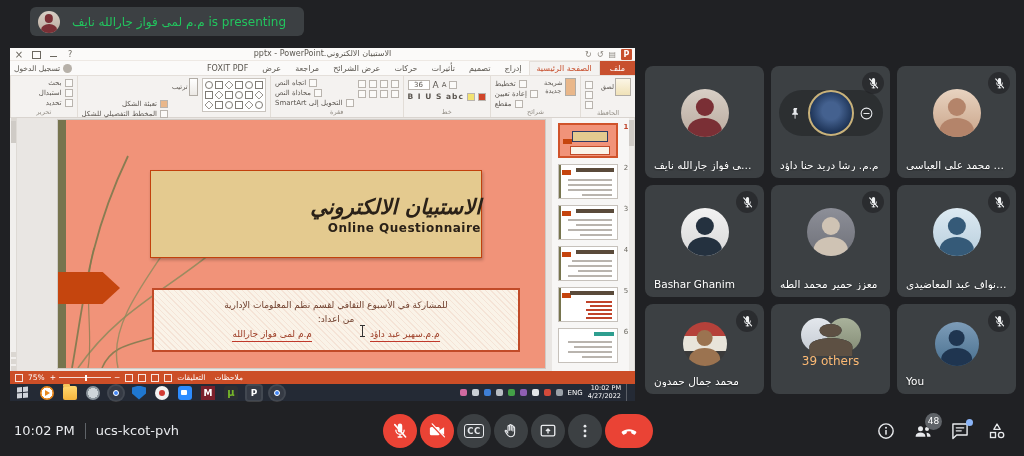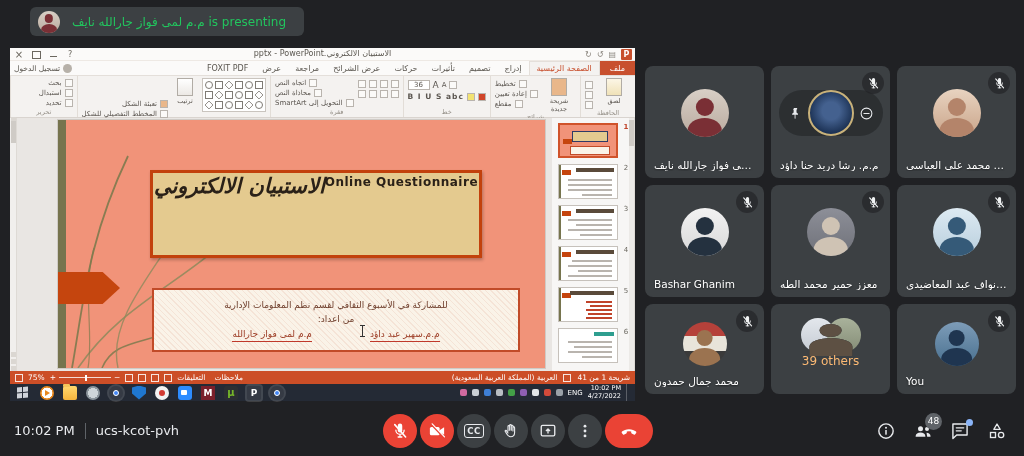--- a/index.html
+++ b/index.html
@@ -45,21 +45,21 @@
   .ppt-tab { font-size:8px; color:#5a564f; padding:0 7px; display:flex; align-items:center; white-space:nowrap; }
   .ppt-tab.file { background:#C8502E; color:#fff; padding:0 10px; }
   .ppt-tab.active { background:#f4f2f0; color:#C8502E; border:1px solid #e4dfda; border-bottom:none; }
   .signin { position:absolute; left:4px; top:0; height:15px; display:flex; align-items:center; gap:3px; font-size:7.5px; color:#5a564f; direction:rtl; }
   .signin .mini-av { width:9px; height:9px; border-radius:50%; background:#b7b1a9; }
 
   .ppt-ribbon { position:absolute; left:0; top:28px; width:100%; height:42px; background:#f4f2f0; border-bottom:1px solid #d9d4cf; direction:rtl; display:flex; }
   .rgroup { border-left:1px solid #e2ddd7; padding:2px 4px 1px; display:flex; flex-direction:column; }
   .rbody { display:flex; gap:4px; flex:1; align-items:flex-start; }
   .glabel { font-size:6.5px; color:#948f87; text-align:center; margin-top:auto; }
-  .bigbtn { display:flex; flex-direction:column; align-items:center; gap:1px; font-size:6.5px; color:#5b5650; width:34px; text-align:center; }
+  .bigbtn { display:flex; flex-direction:row; align-items:center; gap:1px; font-size:6.5px; color:#5b5650; width:34px; text-align:center; }
   .mi-big { width:16px; height:18px; border:1px solid #b1aca5; background:linear-gradient(180deg,#fff,#ece9e5); }
   .mi-paste { background:linear-gradient(180deg,#fcf6e6,#f0e2b8); }
   .mi-orange { background:#e9b78a; }
   .col { display:flex; flex-direction:column; gap:2px; }
   .sr { display:flex; gap:3px; align-items:center; font-size:7px; color:#5b5650; white-space:nowrap; direction:rtl; }
   .mi-s { width:8px; height:8px; border:1px solid #b9b4ae; background:#fbfaf8; flex:none; }
   .fontline { display:flex; gap:3px; align-items:center; direction:ltr; font-size:7.5px; color:#5b5650; }
   .sizebox { width:22px; height:10px; border:1px solid #b9b4ae; background:#fff; font-size:7px; display:flex; align-items:center; justify-content:center; }
   .shapes { display:grid; grid-template-columns:repeat(6,8px); grid-auto-rows:8px; gap:2px; padding:2px; border:1px solid #c9c4be; background:#fff; }
   .shp { border:1px solid #7e7a74; }
@@ -68,22 +68,22 @@
 
   .ppt-body { position:absolute; left:0; top:70px; width:100%; height:253px; background:#e9e6e3; }
   .vscroll { position:absolute; left:0; top:0; width:7px; height:100%; background:#f1efed; border-right:1px solid #dedad5; }
   .vscroll .vthumb { position:absolute; left:1px; top:3px; width:5px; height:22px; background:#cfcbc6; }
   .vscroll .vbtn { position:absolute; left:1px; width:5px; height:5px; background:#dbd7d2; }
 
   
   .slide { position:absolute; left:48px; top:2px; width:487px; height:248px; background:#F19379; overflow:hidden; box-shadow:0 0 0 1px #cfcbc6; }
   .slide-stripe { position:absolute; left:0; top:0; width:8px; height:100%; background:#76744E; }
   .grass { position:absolute; inset:0; pointer-events:none; }
-  .title-box { position:absolute; left:92px; top:50px; width:332px; height:88px; background:#E4CA8F; border:3px solid #c2410c;
-    display:flex; flex-direction:row; align-items:flex-start; justify-content:center; box-shadow:1px 2px 3px rgba(0,0,0,.25); }
+  .title-box { position:absolute; left:92px; top:50px; width:332px; height:88px; background:#E4CA8F; border:1px solid #c2410c;
+    display:flex; flex-direction:column; align-items:flex-end; justify-content:center; box-shadow:1px 2px 3px rgba(0,0,0,.25); }
   .title-ar { font-family:"DejaVu Serif","Liberation Serif",serif; font-style:italic; font-weight:bold; font-size:21px; color:#2a2118; direction:rtl; }
   .title-en { font-weight:bold; font-size:12px; color:#2a2118; letter-spacing:.5px; margin-top:2px; }
   .info-box { position:absolute; left:94px; top:168px; width:368px; height:64px; background:#FAF3E8;
     background-image:repeating-linear-gradient(45deg, rgba(198,90,58,.10) 0 1px, transparent 1px 4px);
     border:2px solid #C14B28; direction:rtl; text-align:center; color:#70402e; font-size:9px; padding-top:8px; line-height:1.6; }
   .authors { display:flex; direction:rtl; justify-content:center; gap:58px; color:#9c3b24; }
   .authors span { border-bottom:1px solid #c0392b; position:relative; }
   .caret { position:absolute; left:-8px; top:-2px; width:1px; height:12px; background:#333; }
   .caret::before,.caret::after { content:""; position:absolute; left:-2px; width:5px; height:1px; background:#333; }
   .caret::after { bottom:0; }
@@ -555,25 +555,20 @@
           <span class="line"></span>
           <span>−</span>
         </span>
       <span class="st-ic"></span>
       <span class="st-ic"></span>
       <span class="st-ic"></span>
       <span class="st-ic"></span>
       <span class="st-lbl" style="margin-right:4px;">التعليقات</span>
       <span class="st-lbl">ملاحظات</span>
     </div>
-    <div class="st-right">
-      <span class="st-lbl">العربية (المملكة العربية السعودية)</span>
-      <span class="st-ic"></span>
-      <span class="st-lbl">شريحة 1 من 41</span>
-    </div>
   </div>
 
   <div class="taskbar">
     <div class="start">
         <span class="grid4">
           <span></span>
           <span></span>
           <span></span>
           <span></span>
         </span>

